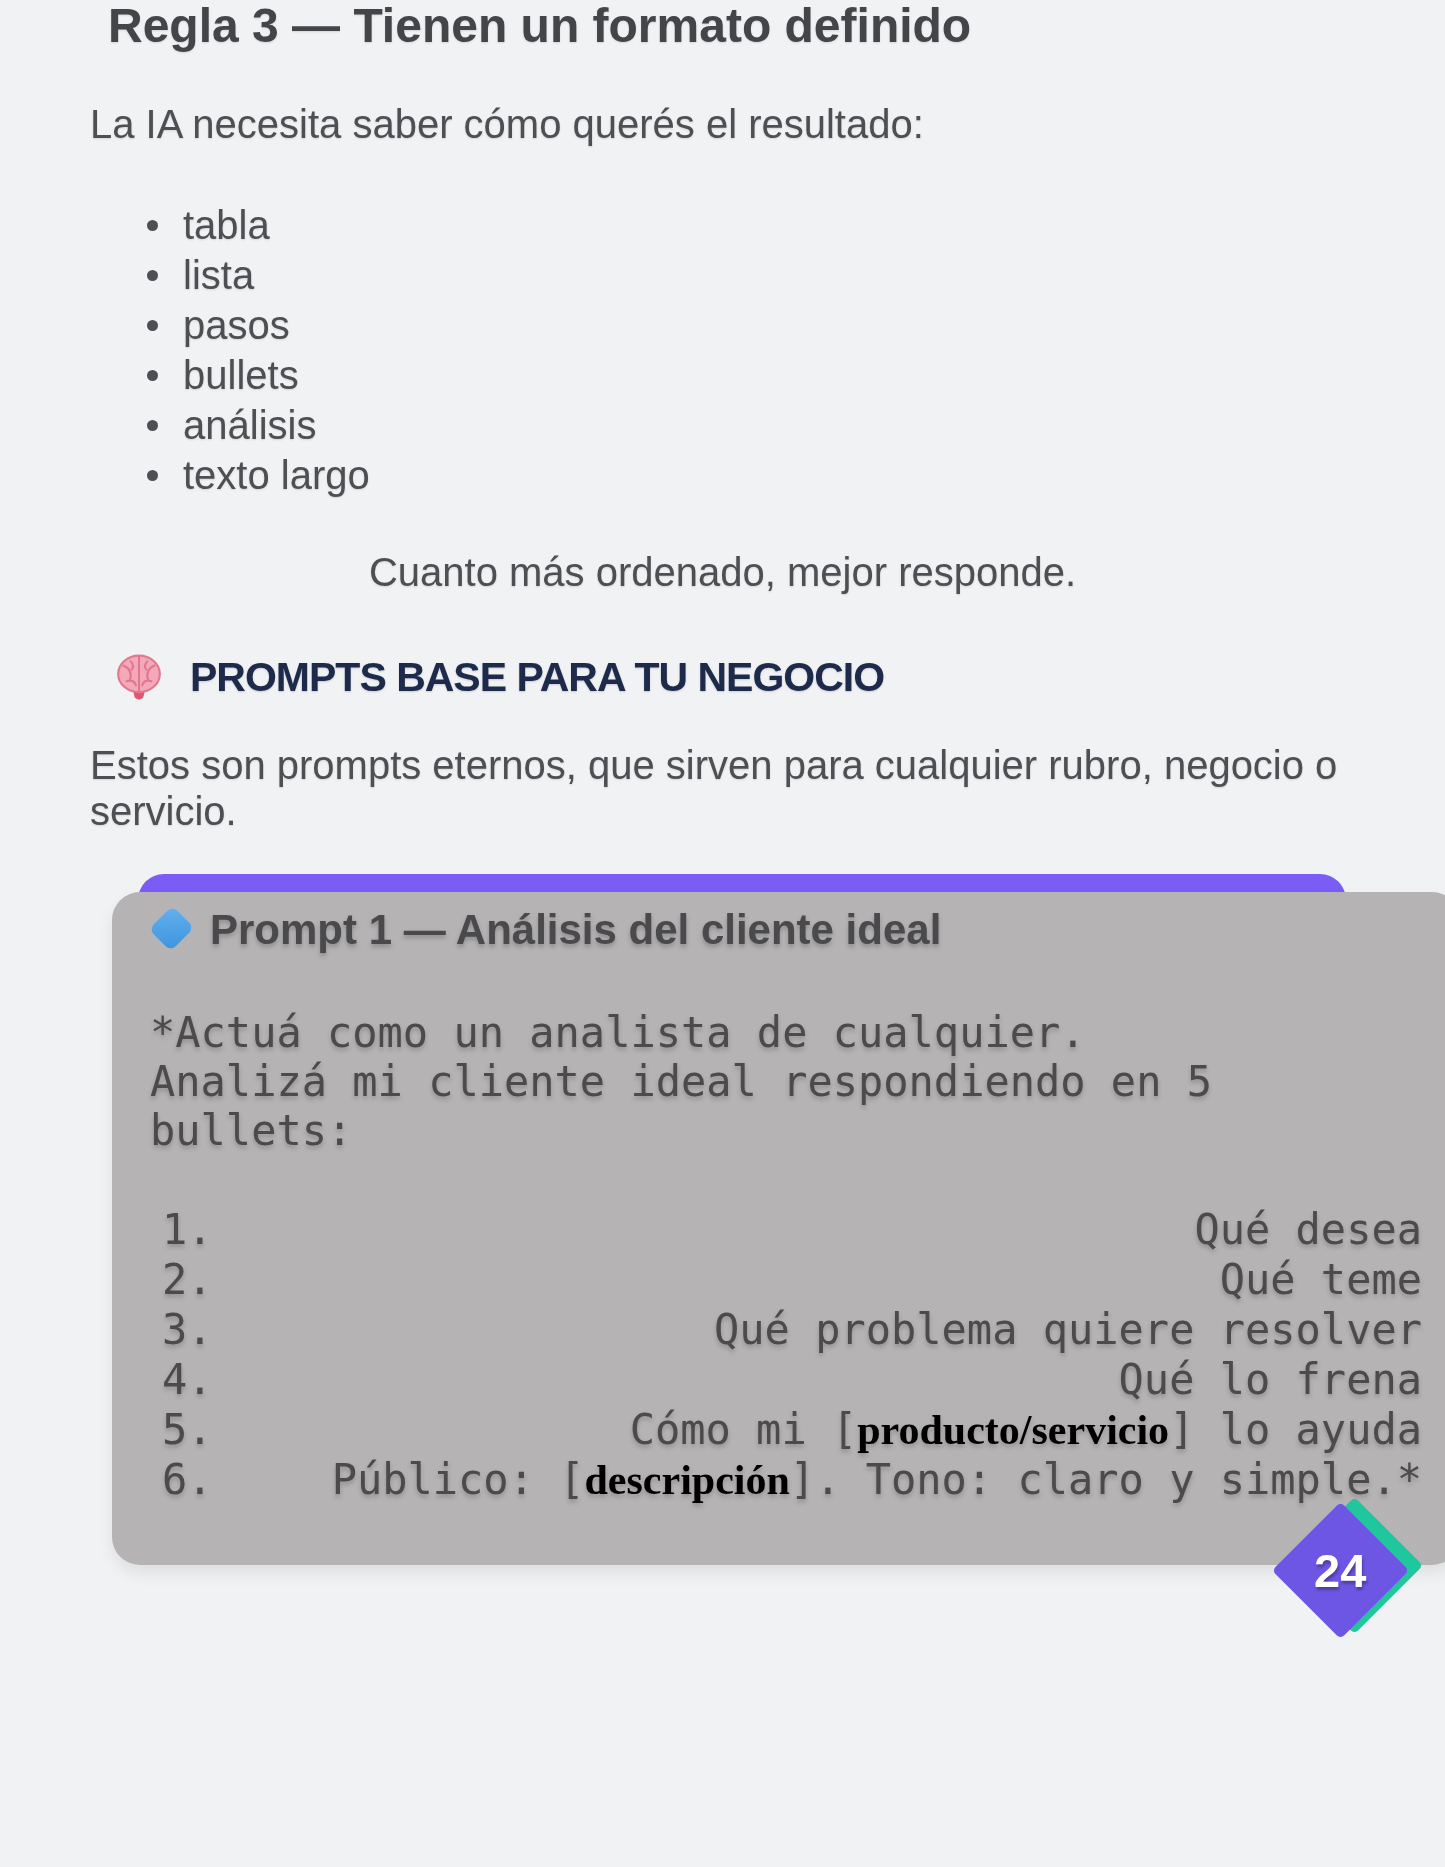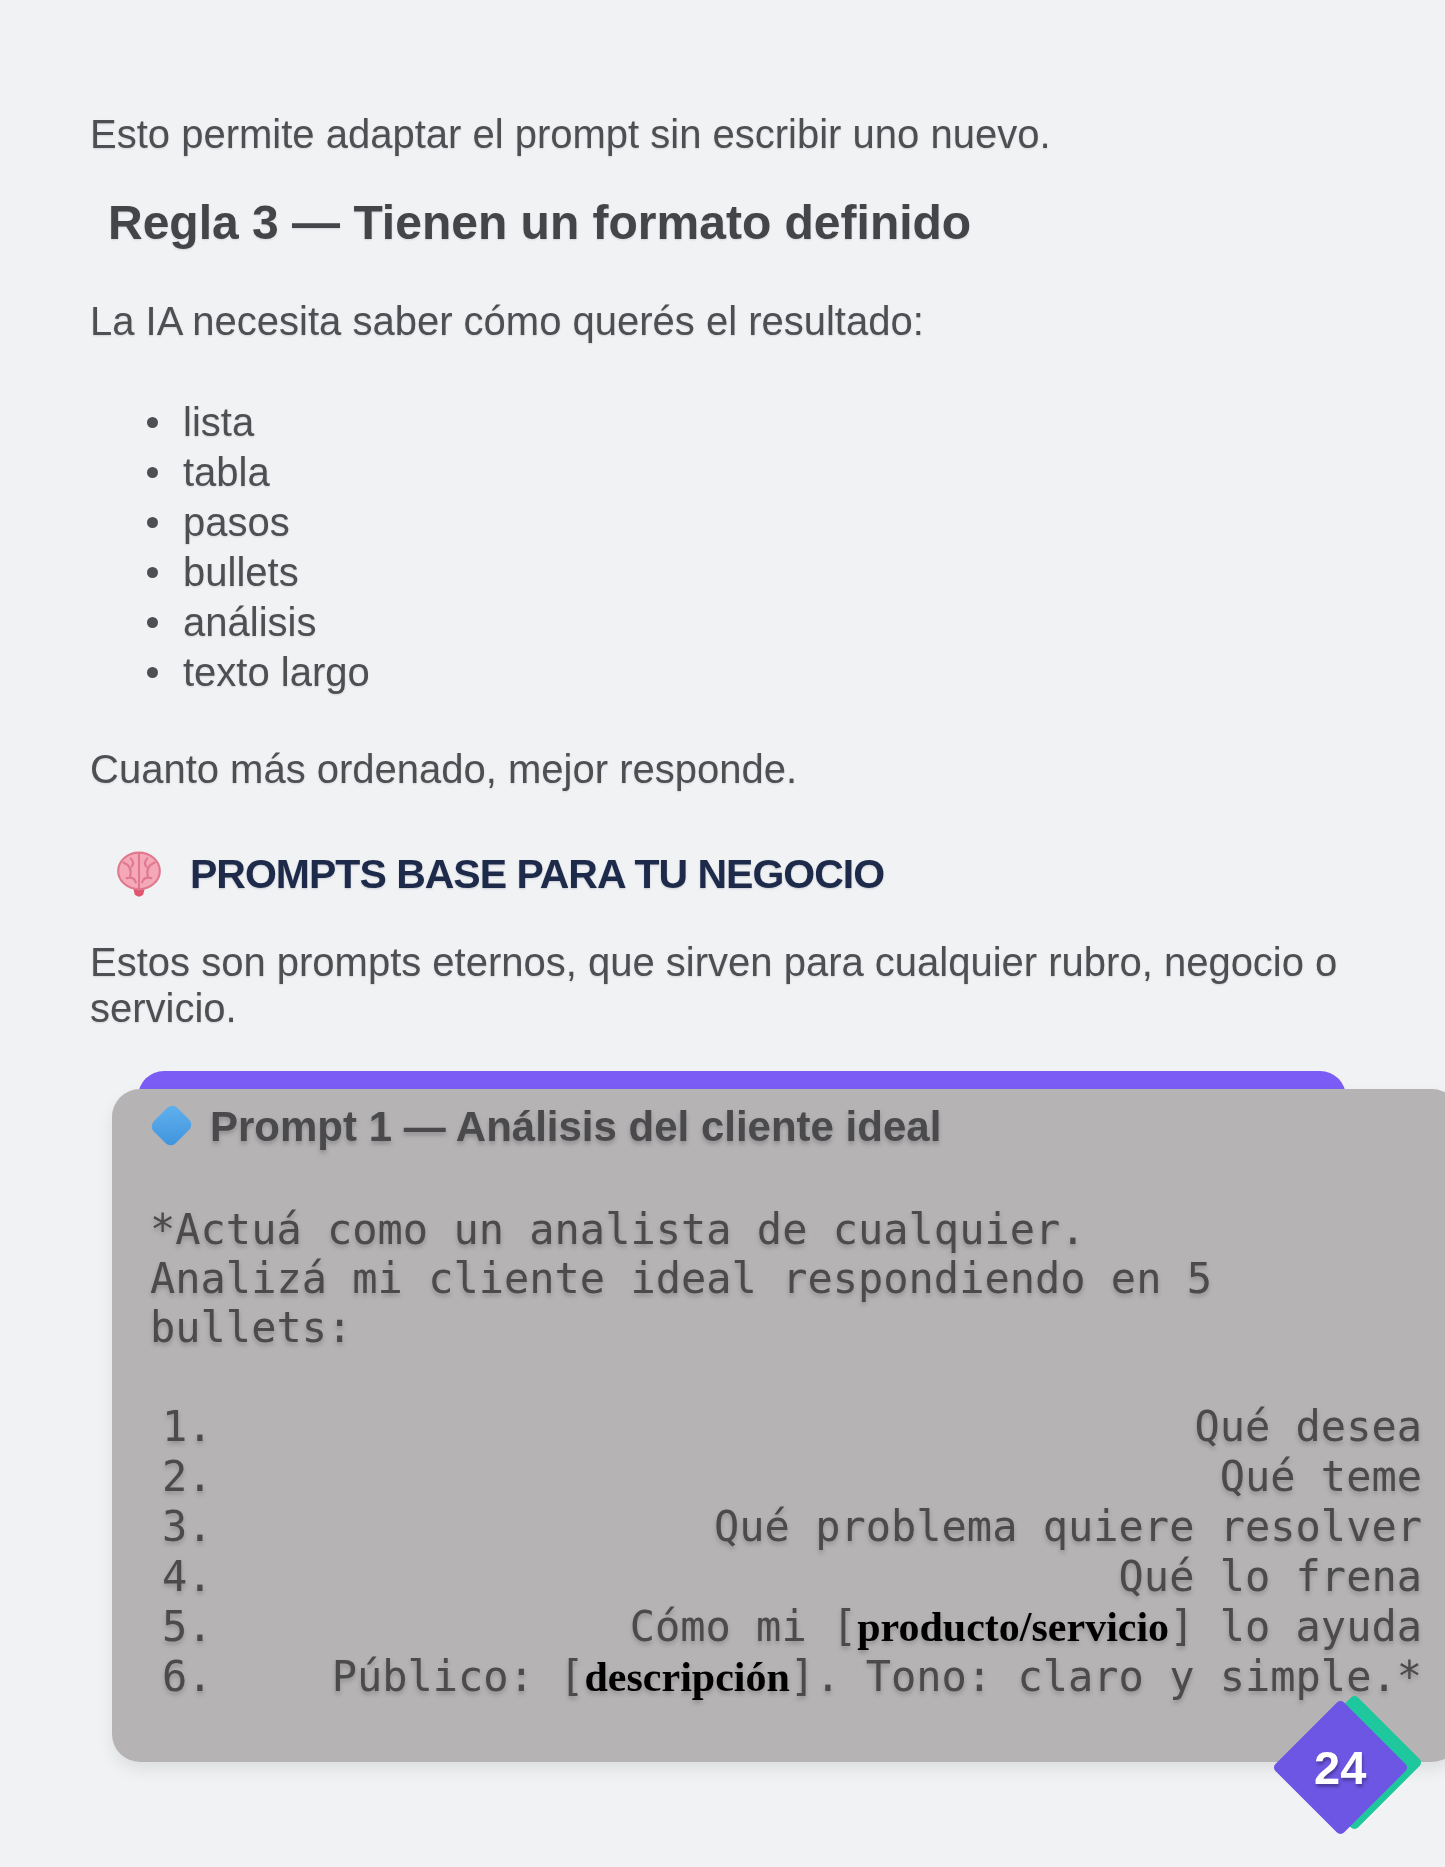--- a/index.html
+++ b/index.html
@@ -30,21 +30,21 @@
   }
   .format-list li{
     position:relative;height:50px;line-height:50px;
     padding-left:93px;font-size:40px;color:#4d4f52;
     text-shadow:0 1px 2px rgba(110,110,110,0.22);
   }
   .format-list li::before{
     content:"";position:absolute;left:57px;top:20px;
     width:11px;height:11px;border-radius:50%;background:#4d4f52;
   }
-  .closing{margin-top:49px;}
+  .closing{margin-top:49px;text-align:center;}
   
   .section-heading{
     margin-top:54px;padding-left:24px;
     display:flex;align-items:center;gap:26px;height:56px;
   }
   .section-title{
     font-size:41px;font-weight:bold;letter-spacing:-1px;
     color:#1d2a4a;white-space:nowrap;
     text-shadow:0 1px 2px rgba(80,90,120,0.25);
   }
@@ -107,29 +107,28 @@
     text-shadow:1px 3px 3px rgba(0,0,0,0.3);
   }
   
   .brain-icon{width:50px;height:50px;flex:0 0 50px;}
 </style>
 </head>
 <body>
 
 <div class="content">
 
-  <p class="para intro">Esto permite adaptar el prompt sin escribir uno nuevo.</p>
 
   <div class="rule-heading">Regla 3 — Tienen un formato definido</div>
 
   <p class="para lead">La IA necesita saber cómo querés el resultado:</p>
 
   <ul class="format-list">
+    <li>tabla</li>
     <li>lista</li>
-    <li>tabla</li>
     <li>pasos</li>
     <li>bullets</li>
     <li>análisis</li>
     <li>texto largo</li>
   </ul>
 
   <p class="para closing">Cuanto más ordenado, mejor responde.</p>
 
   <div class="section-heading">
     <svg class="brain-icon" viewBox="0 0 48 48" width="50" height="50">

